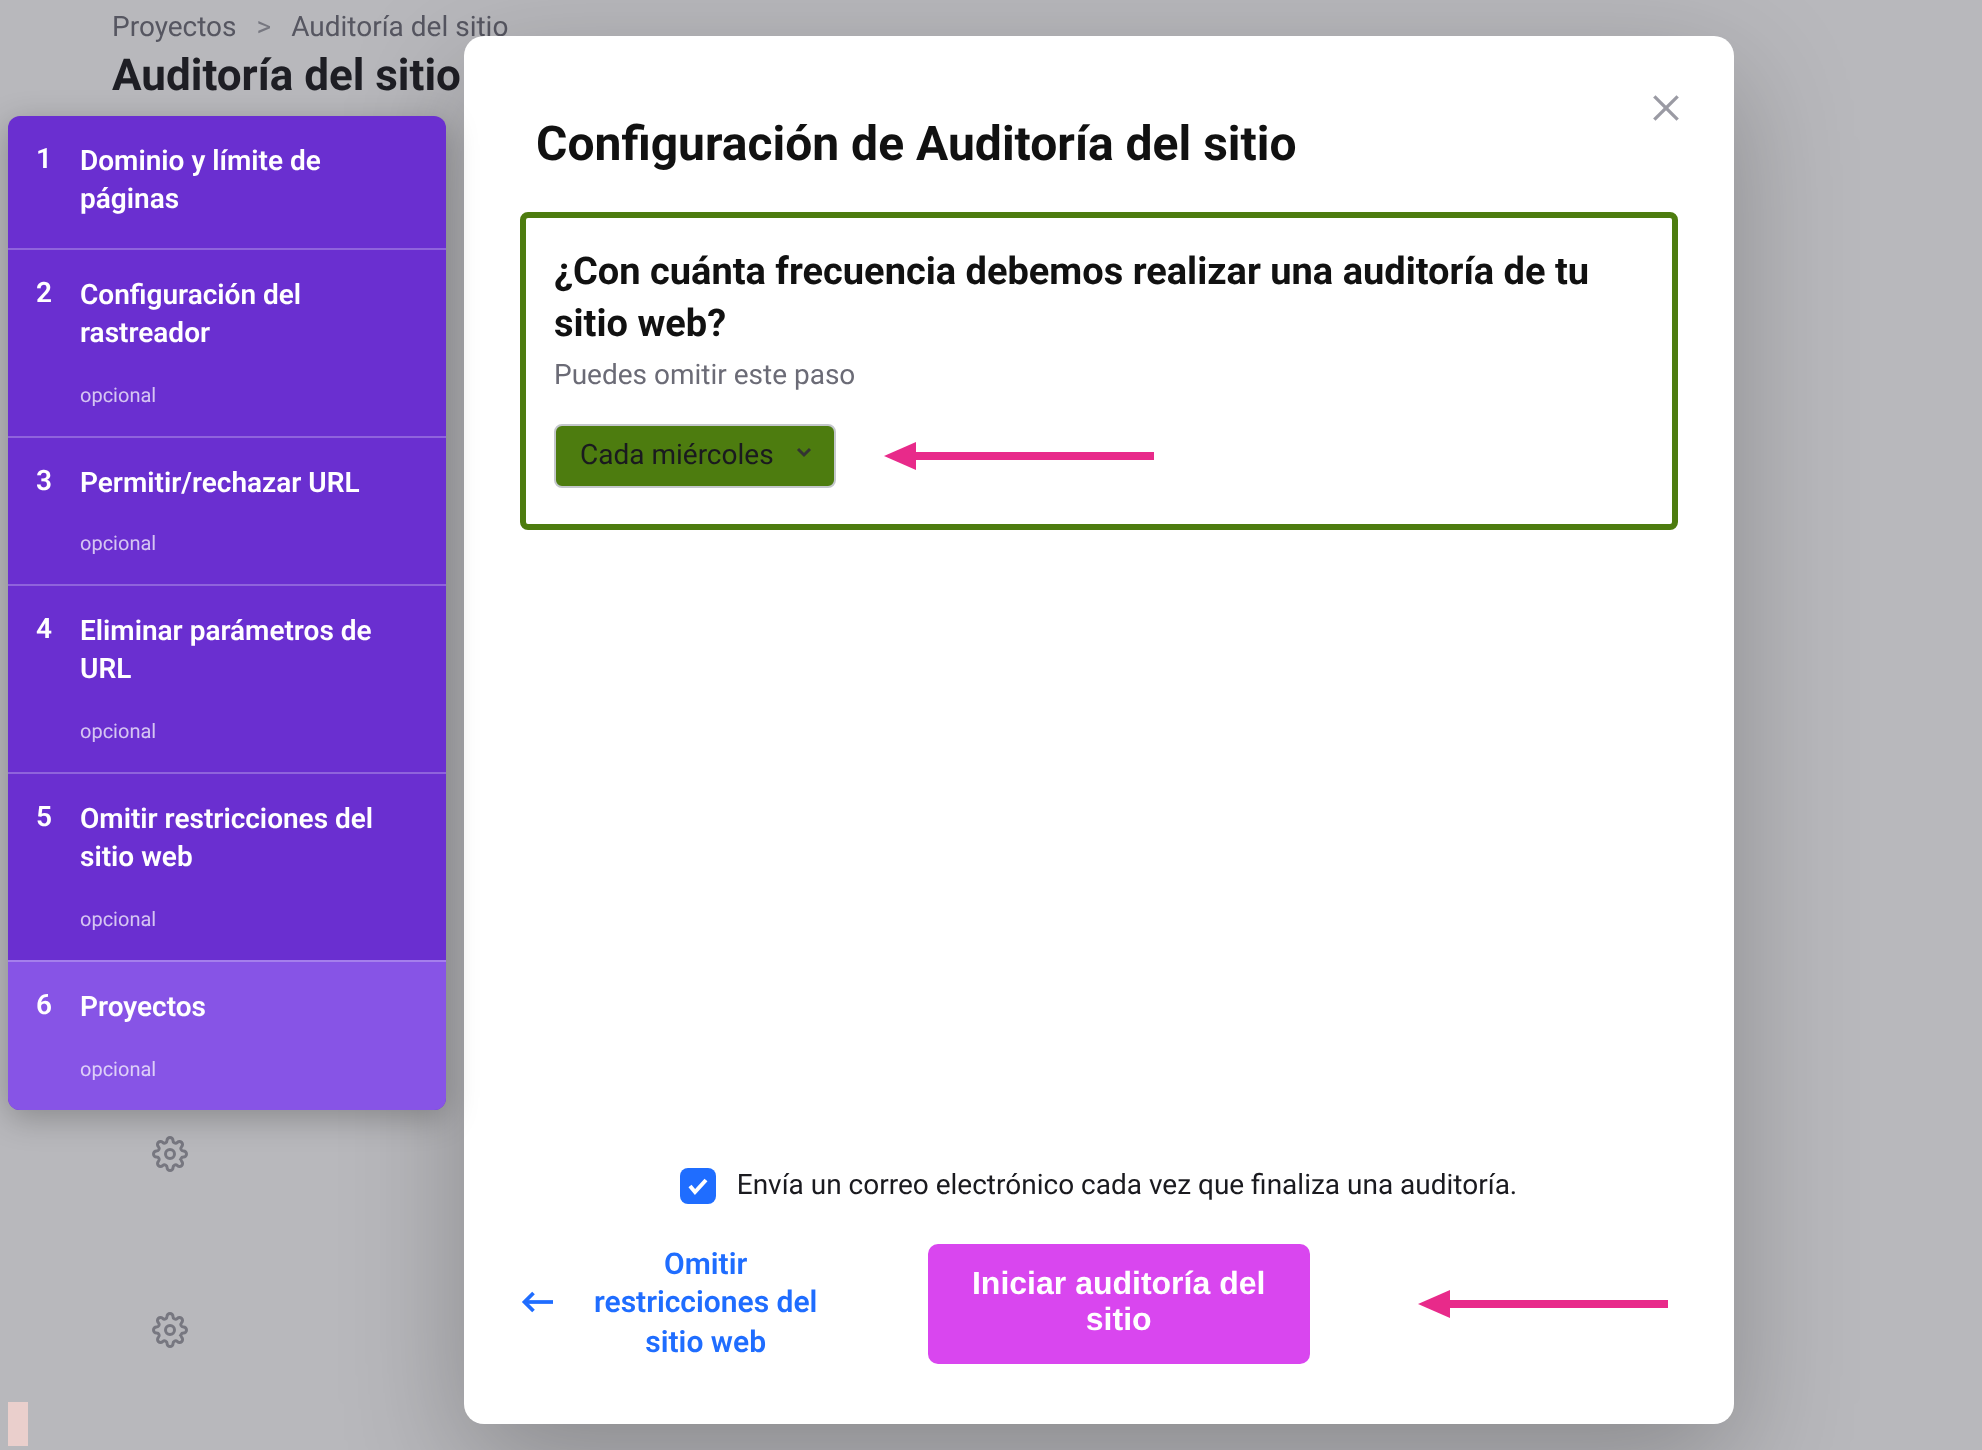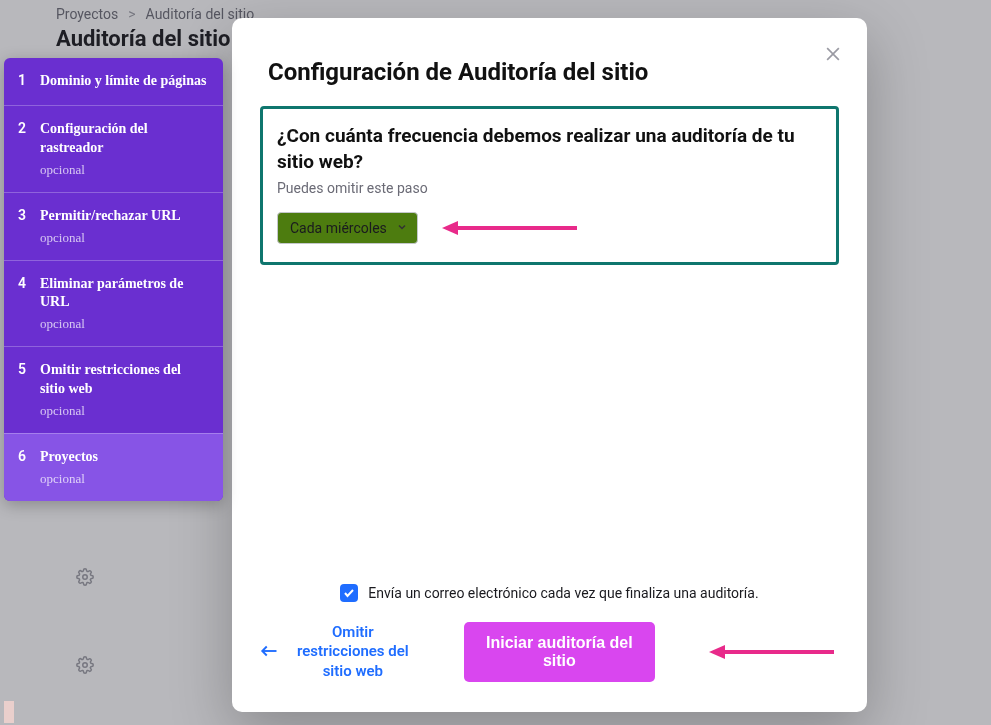--- a/index.html
+++ b/index.html
@@ -14,31 +14,31 @@
 
   .gear-col { position:absolute; left:76px; top:480px; display:flex; flex-direction:column; gap:66px; color:#9a9aa3; }
   .gear-col svg { width:18px; height:18px; }
 
   
   .stepper { position:absolute; left:4px; top:58px; width:219px; background:#6a2fd0; border-radius:6px; box-shadow:0 4px 16px rgba(0,0,0,0.25); overflow:hidden; z-index:30; }
   .step { display:flex; padding:14px 14px 14px 14px; border-top:1px solid rgba(255,255,255,0.25); }
   .step:first-child { border-top:none; }
   .step.active { background:#8754e6; }
   .step .num { flex:0 0 22px; font-size:14px; font-weight:600; color:#fff; }
-  .step .body { flex:1;font-family:Liberation Serif, serif; }
+  .step .body { flex:1; }
   .step .label { font-size:14px; font-weight:600; color:#fff; line-height:1.35; }
-  .step .opt { font-size:13px; color:rgba(255,255,255,0.72); margin-top:4px; }
+  .step .opt { font-size:10px; color:rgba(255,255,255,0.72); margin-top:16px; }
 
   
   .modal { position:absolute; left:232px; top:18px; width:635px; height:694px; background:#fff; border-radius:10px; box-shadow:0 20px 60px rgba(0,0,0,0.25); z-index:20; display:flex; flex-direction:column; }
   .modal-header { padding:40px 36px 0 36px; }
   .modal-title { font-size:24px; font-weight:700; color:#111; }
   .close { position:absolute; top:26px; right:24px; cursor:pointer; color:#9a9aa3; }
 
-  .hl-box { border:3px solid #0f766e; border-radius:4px; margin:20px 28px 0 28px; padding:14px 14px 18px 14px; }
+  .hl-box { border:3px solid #4d7c0f; border-radius:4px; margin:20px 28px 0 28px; padding:14px 14px 18px 14px; }
   .hl-box .q { font-size:19px; font-weight:700; color:#111; line-height:1.35; }
   .hl-box .hint { font-size:14px; color:#6b6b76; margin-top:6px; }
   .select-row { display:flex; align-items:center; gap:24px; margin-top:16px; }
   .select { border:1px solid #c4c7cc; border-radius:4px; background:#4d7c0f; padding:7px 30px 7px 12px; font-size:14px; color:#1a1a1f; position:relative; cursor:pointer; }
   .select .chev { position:absolute; right:9px; top:50%; transform:translateY(-50%); }
 
   .arrow { display:flex; align-items:center; }
   .arrow svg { display:block; }
 
   .modal-body { flex:1; }

